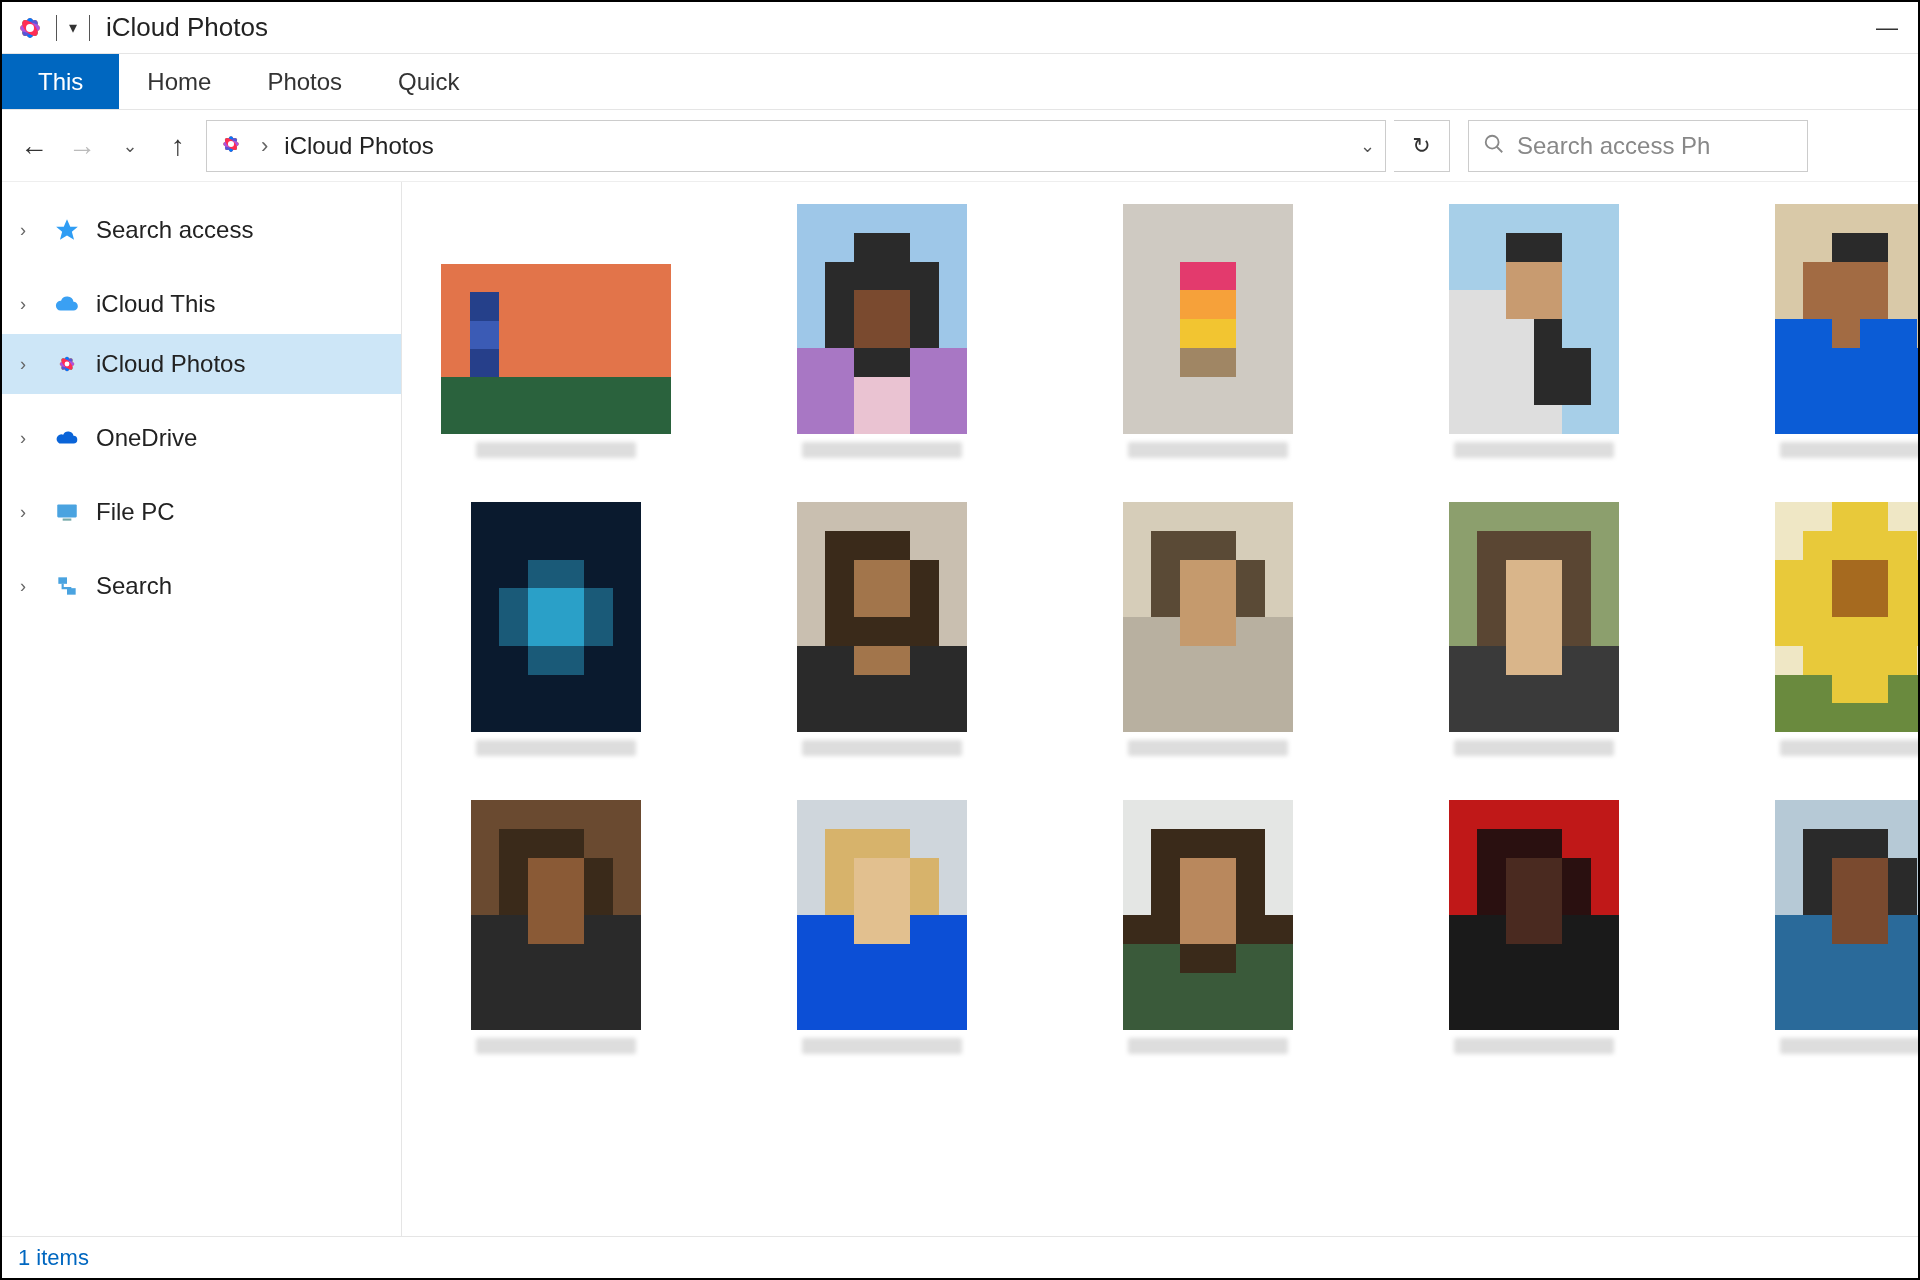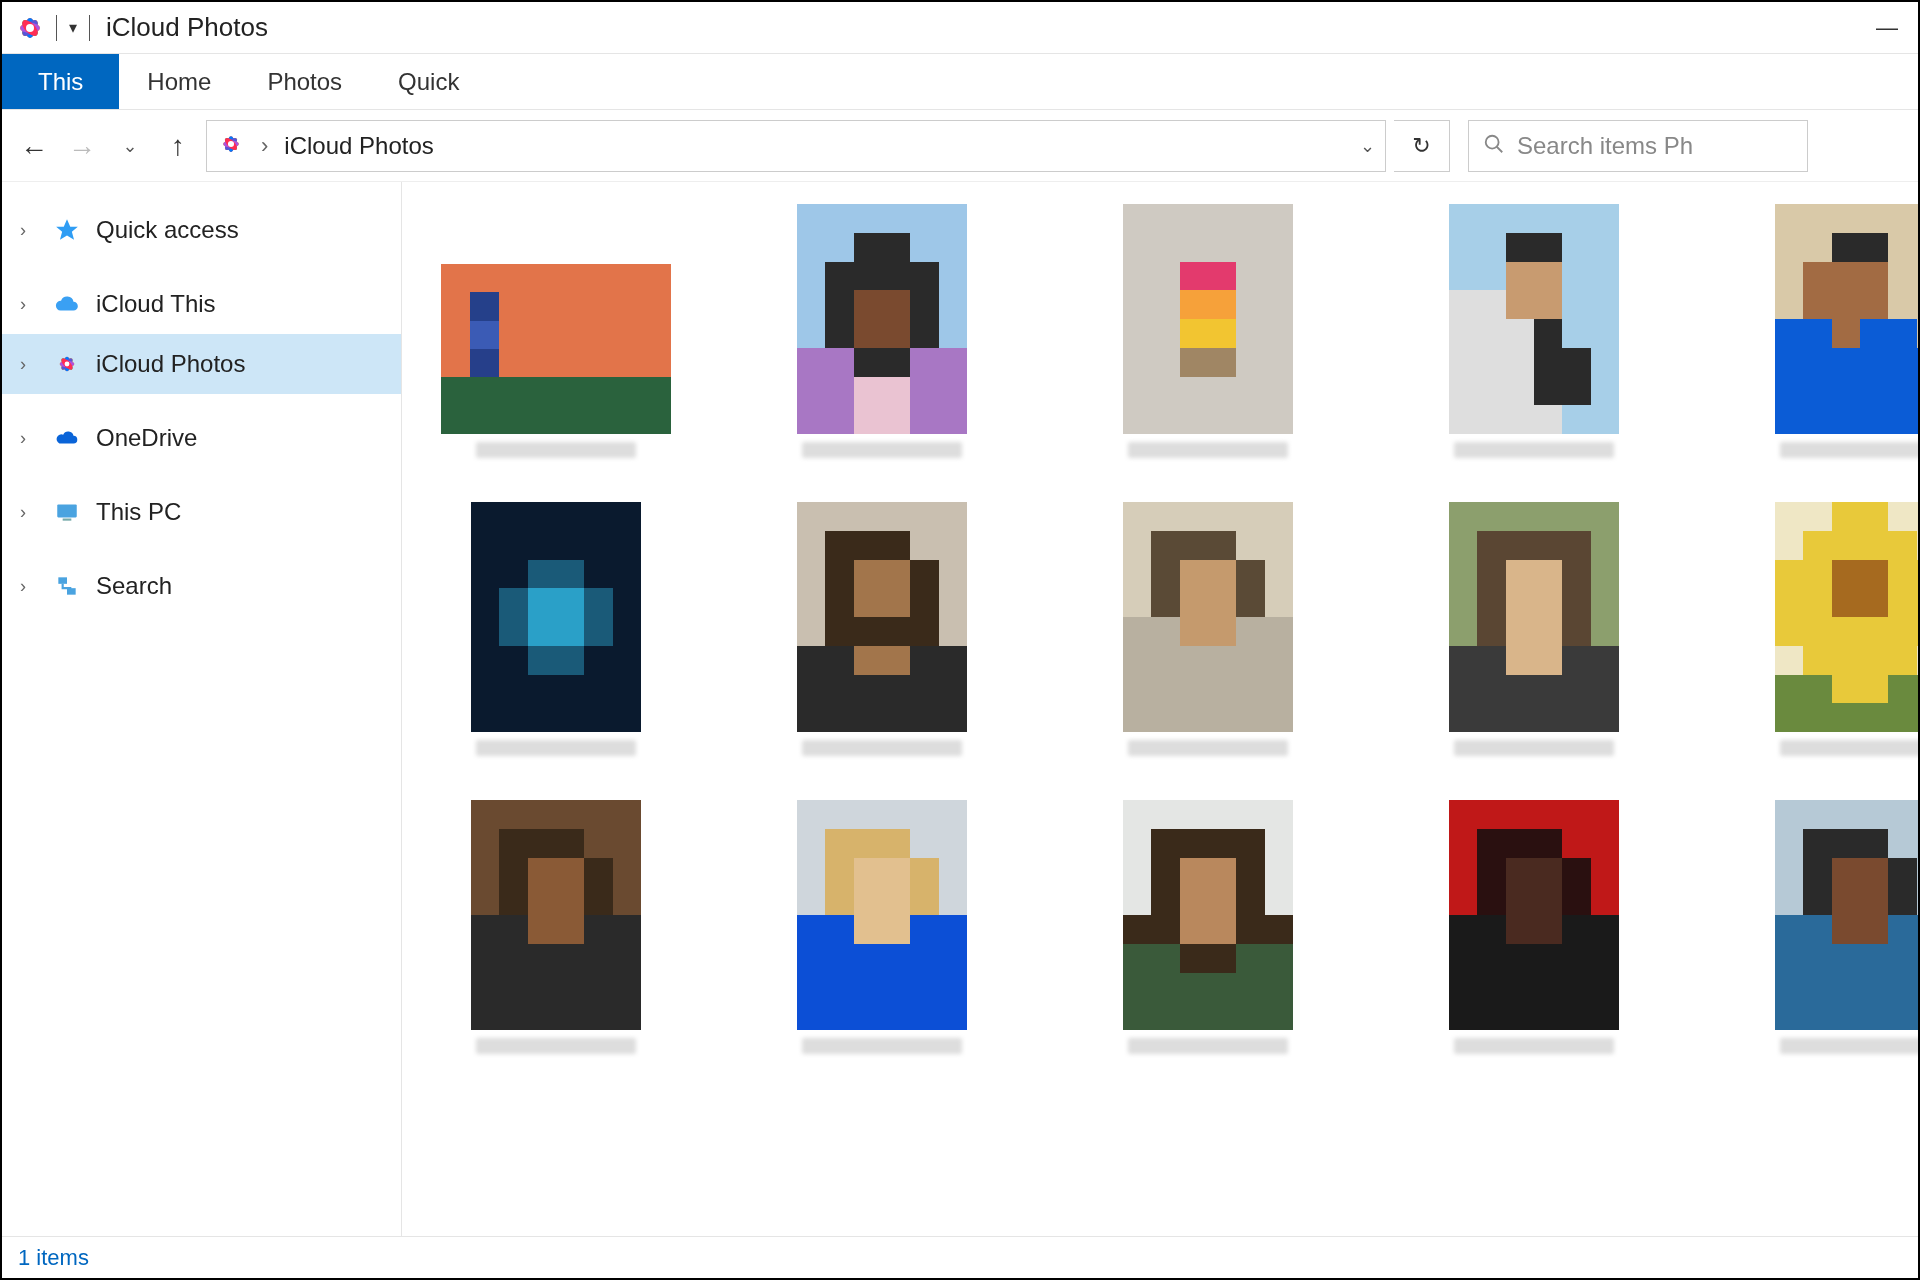--- a/index.html
+++ b/index.html
@@ -118,34 +118,34 @@
     <span class="addr-dd">⌄</span>
   </div>
   <div class="refresh-box">↻</div>
   <div class="search-box">
     <span>
       <svg width="22" height="22" viewBox="0 0 24 24" fill="none" stroke="#888" stroke-width="2">
           <circle cx="10" cy="10" r="7"></circle>
           <line x1="21" y1="21" x2="15" y2="15"></line>
         </svg>
     </span>
-    <span class="ph">Search items Ph</span>
+    <span class="ph">Search access Ph</span>
   </div>
 </div>
 
 <div class="body">
   <div class="sidebar" id="sidebar">
       <div class="side-item">
         <span class="chev">›</span>
         <span class="icon">
           <svg width="26" height="26" viewBox="0 0 24 24">
             <polygon points="12,2 15,9 22,9 16.5,13.5 18.5,21 12,17 5.5,21 7.5,13.5 2,9 9,9" fill="#2f9df4"></polygon>
           </svg>
         </span>
-        <span>Quick access</span>
+        <span>Search access</span>
       </div>
       <div style="height: 14px;"></div>
       <div class="side-item">
         <span class="chev">›</span>
         <span class="icon">
           <svg width="26" height="26" viewBox="0 0 24 24">
             <path d="M6 18h12a4 4 0 0 0 0-8 6 6 0 0 0-11.5-1A4.5 4.5 0 0 0 6 18z" fill="#3aa0f3"></path>
           </svg>
         </span>
         <span>iCloud This</span>
@@ -181,21 +181,21 @@
       </div>
       <div style="height: 14px;"></div>
       <div class="side-item">
         <span class="chev">›</span>
         <span class="icon">
           <svg width="26" height="26" viewBox="0 0 24 24">
             <rect x="3" y="5" width="18" height="12" rx="1" fill="#4aa3e0"></rect>
             <rect x="8" y="18" width="8" height="2" fill="#7aa"></rect>
           </svg>
         </span>
-        <span>This PC</span>
+        <span>File PC</span>
       </div>
       <div style="height: 14px;"></div>
       <div class="side-item">
         <span class="chev">›</span>
         <span class="icon">
           <svg width="26" height="26" viewBox="0 0 24 24">
             <rect x="4" y="4" width="8" height="6" fill="#4aa3e0"></rect>
             <rect x="12" y="14" width="8" height="6" fill="#4aa3e0"></rect>
             <path d="M8 10v4h8" stroke="#4aa3e0" stroke-width="2" fill="none"></path>
           </svg>

